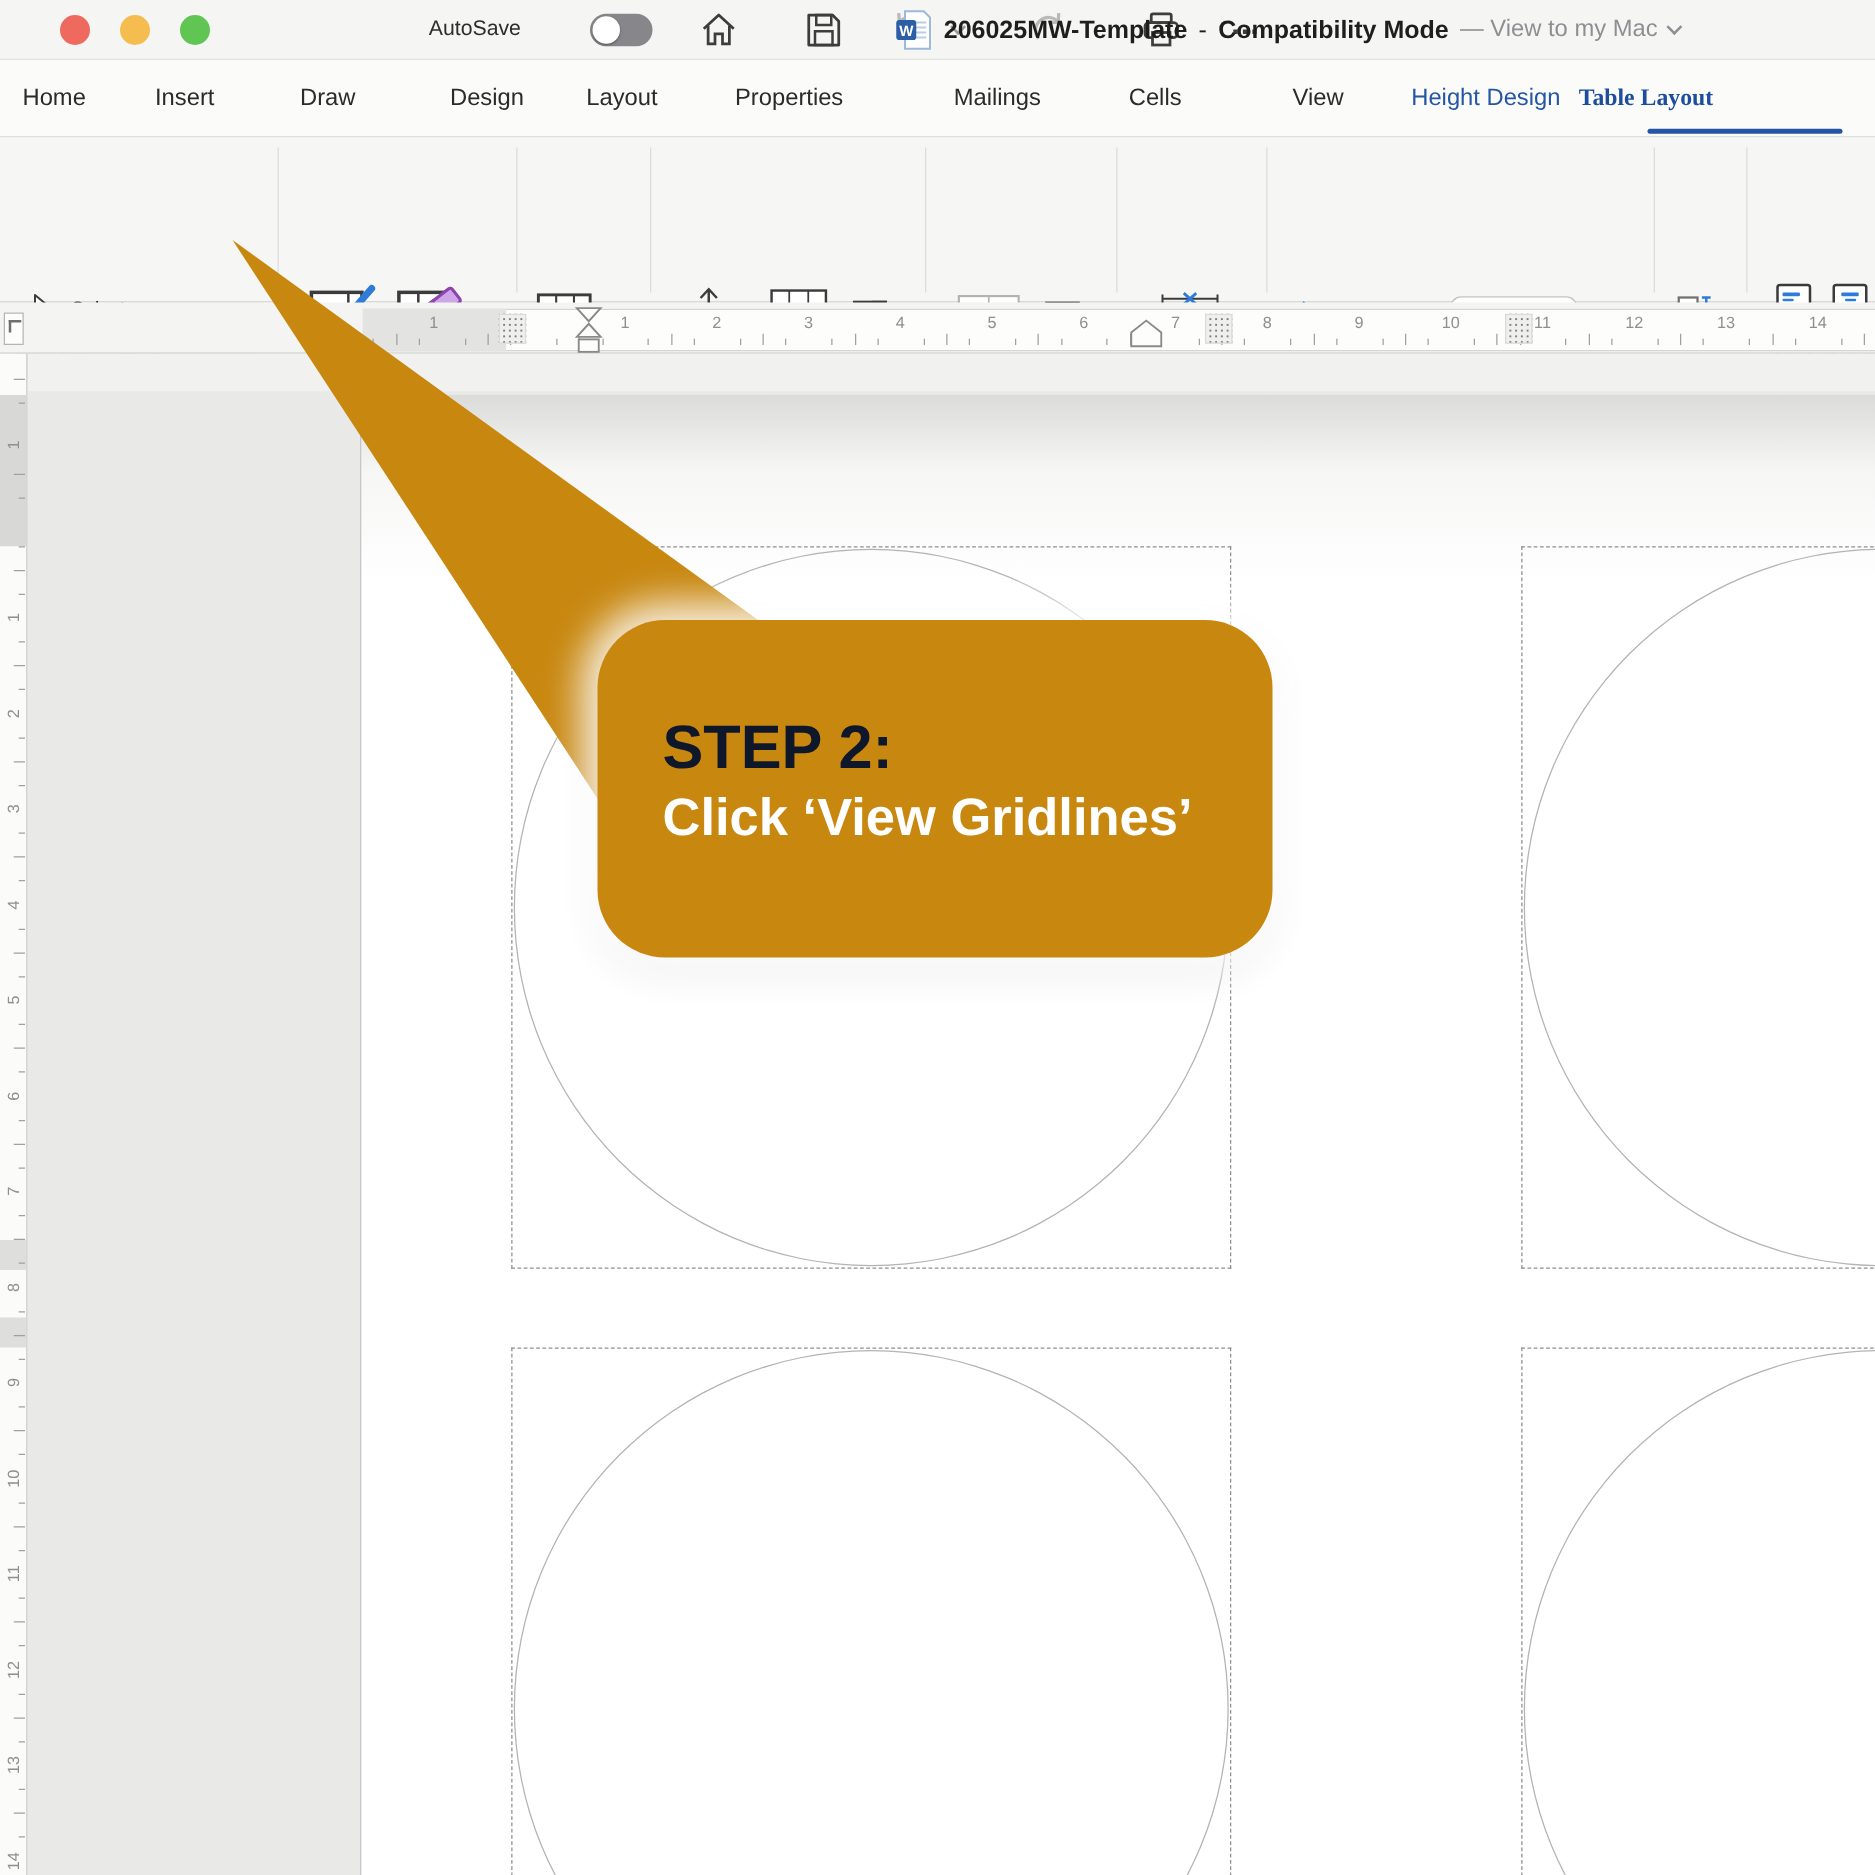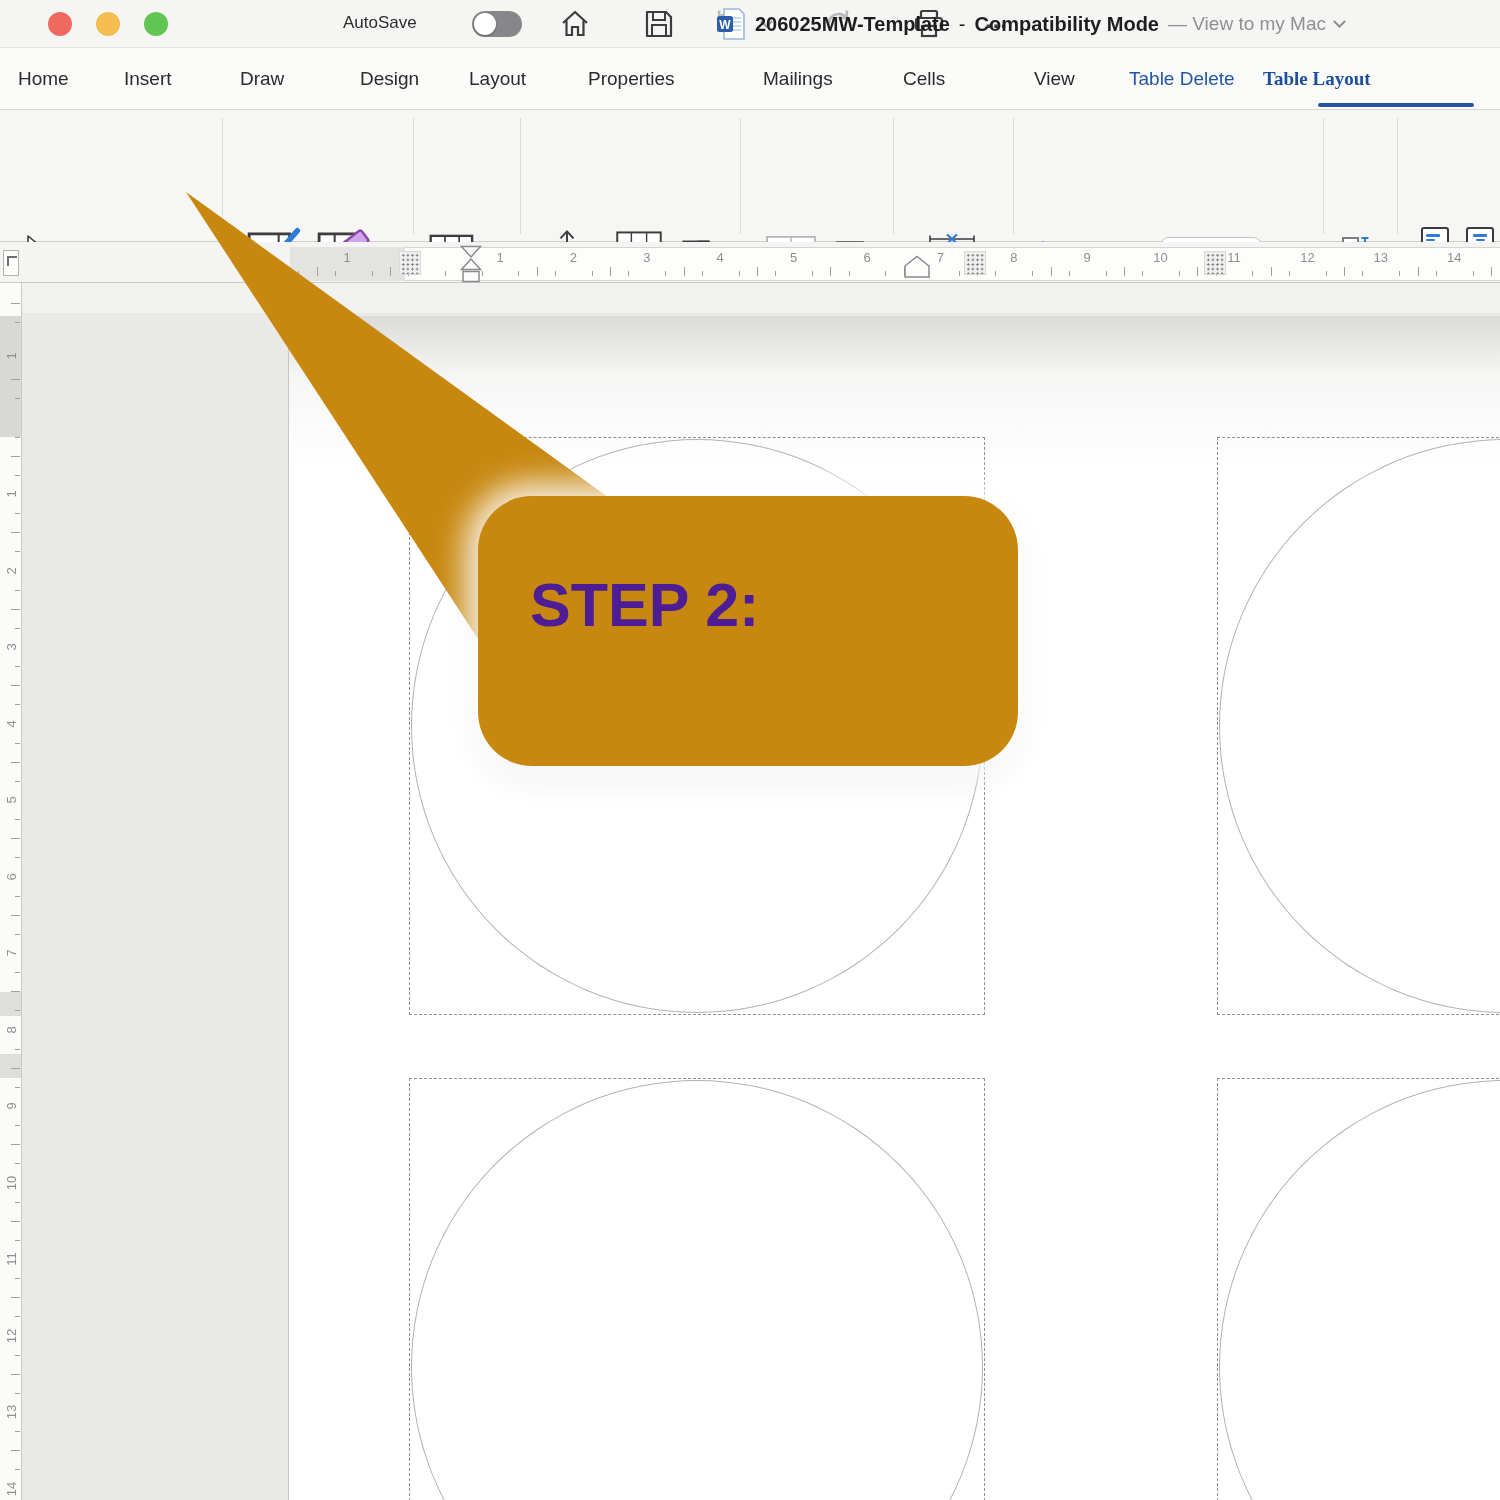--- a/index.html
+++ b/index.html
@@ -76,21 +76,21 @@
   #viewport-topstrip { position:absolute; left:22px; top:283px; width:1478px; height:30px; background:#f1f1f0; }
   #page { position:absolute; left:288px; top:316px; width:1212px; height:1184px; background:linear-gradient(#dbdbda 0px, #f6f6f5 60px, #ffffff 150px); border-left:1px solid #c6c6c5; overflow:hidden; }
   .label-cell { position:absolute; width:576px; height:578px; border:1.5px dashed #8f8f8f; }
   .label-circle { position:absolute; inset:1px; border:1.5px solid #b3b3b3; border-radius:50%; }
   #text-cursor { position:absolute; left:134px; top:70px; width:2px; height:28px; background:#4a4a4a; }
 
   
   #callout-tail { position:absolute; left:150px; top:180px; width:550px; height:480px; z-index:60; pointer-events:none; }
   #callout-bubble { position:absolute; left:478px; top:496px; width:540px; height:270px; border-radius:54px; z-index:61;
       box-shadow:0 0 30px 14px rgba(255,255,255,.85), 0 12px 30px rgba(0,0,0,.10); padding:74px 40px 0 52px; }
-  #callout-step { font-size:61px; font-weight:700; color:#4c1d95; line-height:1.18; }
+  #callout-step { font-size:49px; font-weight:700; color:#0f172a; line-height:1.18; }
   #callout-text { font-size:42px; font-weight:700; color:#fff; line-height:1.25; }
 </style>
 </head>
 <body>
 
 <div id="titlebar">
   <div class="traffic" style="left:48px;background:#ee6a5f;"></div>
   <div class="traffic" style="left:96px;background:#f5bd4f;"></div>
   <div class="traffic" style="left:144px;background:#61c554;"></div>
 
@@ -156,21 +156,21 @@
 <div id="tabrow">
   <span class="tab" style="left:18px;">Home</span>
   <span class="tab" style="left:124px;">Insert</span>
   <span class="tab" style="left:240px;">Draw</span>
   <span class="tab" style="left:360px;">Design</span>
   <span class="tab" style="left:469px;">Layout</span>
   <span class="tab" style="left:588px;">Properties</span>
   <span class="tab" style="left:763px;">Mailings</span>
   <span class="tab" style="left:903px;">Cells</span>
   <span class="tab" style="left:1034px;">View</span>
-  <span class="tab ctx" style="left:1129px;">Table Delete</span>
+  <span class="tab ctx" style="left:1129px;">Height Design</span>
   <span class="tab ctx active" style="left:1263px;font-family:Liberation Serif, serif;">Table Layout</span>
   <div id="active-underline" style="background: rgb(36, 86, 164);"></div>
 </div>
 
 <div id="ribbon">
   <div class="vsep" style="left:222px;"></div>
   <div class="vsep" style="left:413px;"></div>
   <div class="vsep" style="left:520px;"></div>
   <div class="vsep" style="left:740px;"></div>
   <div class="vsep" style="left:893px;"></div>
@@ -585,13 +585,14 @@
       <div class="v-tick mid" style="top: 1167.25px;"></div>
       <div class="v-tick" style="top: 1186.38px;"></div>
     </div>
 </div>
 
 <svg id="callout-tail" viewBox="150 180 550 480">
   <polygon points="186,192 612,500 480,642" fill="#C8870F"></polygon>
 </svg>
 <div id="callout-bubble" style="background:#C8870F;">
   <div id="callout-step">STEP 2:</div>
+  <div id="callout-text">Click ‘View Gridlines’</div>
 </div>
 
 </body></html>

